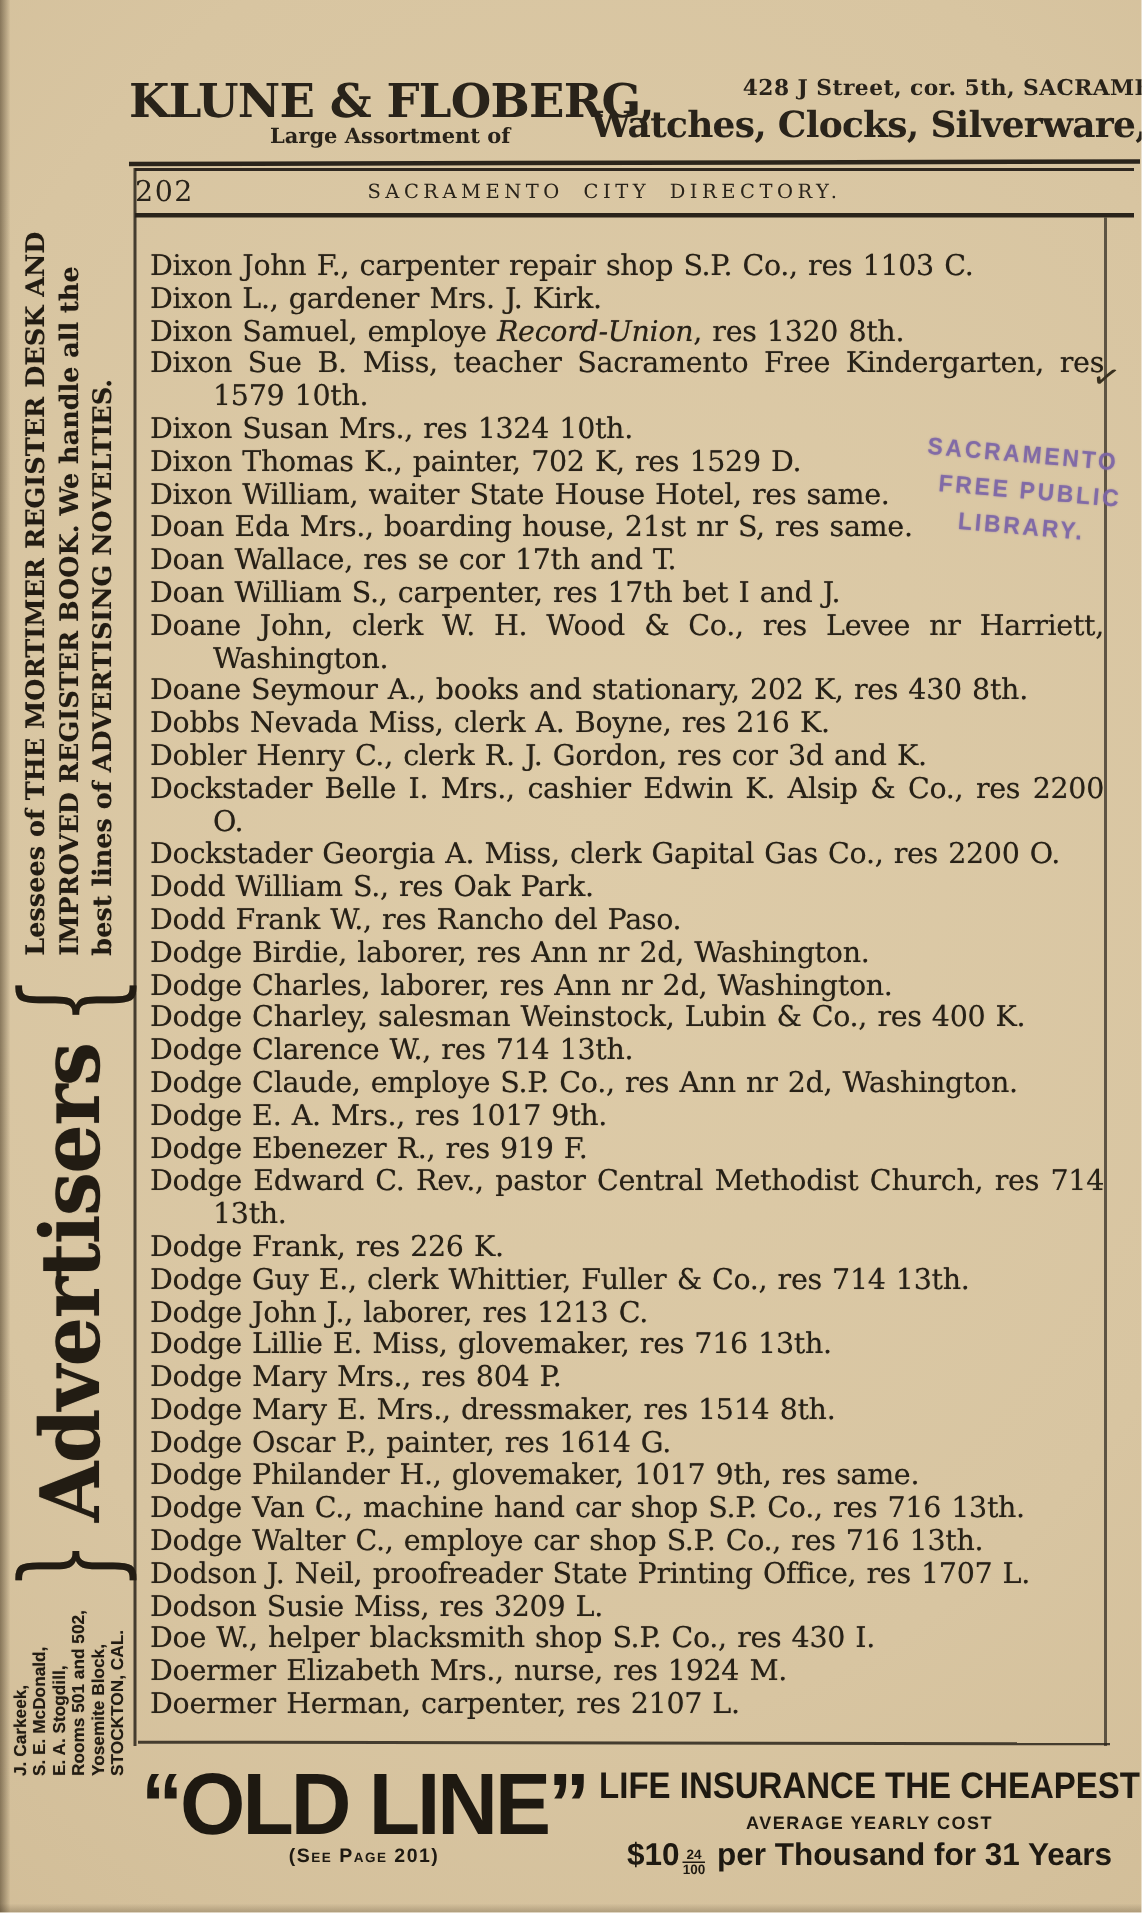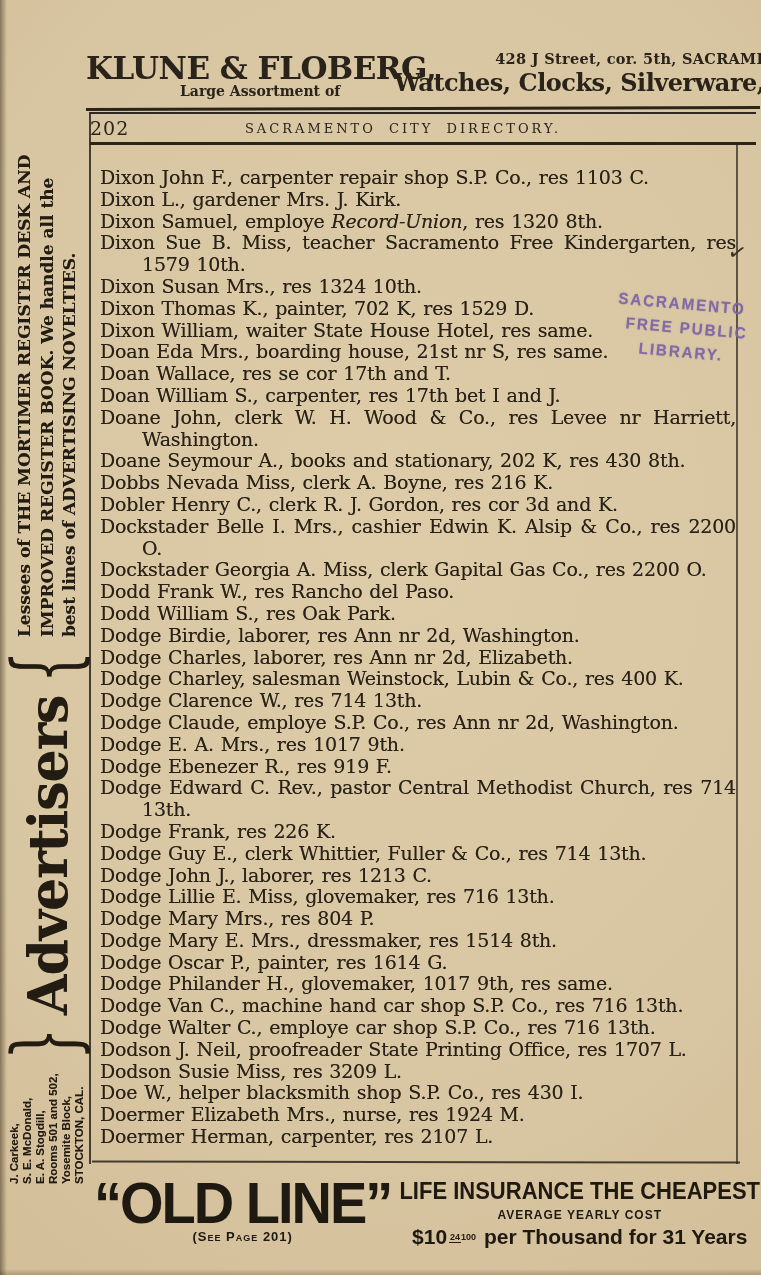--- a/index.html
+++ b/index.html
@@ -68,21 +68,21 @@
   .bottom-ad { position:absolute; left:86px; top:1176px; width:674px; display:flex;
     font-family:"Liberation Sans", sans-serif; color:#1e1911; }
   .ba-left { width:318px; text-align:center; }
   .ba-brand { font-size:56px; font-weight:bold; letter-spacing:-2px; line-height:.95;
     transform:scaleY(1.04); white-space:nowrap; }
   .ba-seepage { font-size:13px; font-weight:bold; font-variant:small-caps; letter-spacing:1px; margin-top:0px; }
   .ba-right { flex:1; text-align:center; padding-top:2px; }
   .ba-headline { font-size:22px; font-weight:bold; letter-spacing:0; white-space:nowrap; transform:scaleY(1.12); }
   .ba-avg { font-size:12px; font-weight:bold; letter-spacing:1px; margin:4px 0 3px; }
   .ba-price { font-size:21px; font-weight:bold; white-space:nowrap; }
-  .frac { display:inline-flex; font-size:9px; line-height:1.05;
+  .frac { display:inline-flex; flex-direction:column; font-size:9px; line-height:1.05;
     vertical-align:4px; text-align:center; margin:0 2px; }
   .frac .num { border-bottom:1px solid #1e1911; padding:0 1px; }
 
   
   .sidebar-strip { position:absolute; left:4px; top:1190px; width:1098px; height:86px;
     transform:rotate(-90deg); transform-origin:0 0;
     display:flex; align-items:center; justify-content:space-between;
     color:#221c13; text-shadow:0 0 .5px rgba(40,30,18,.5); }
   .sb-firms { font-family:"Liberation Sans", sans-serif; font-weight:bold;
     font-size:11.5px; line-height:1.12; white-space:nowrap; padding-left:6px; }
@@ -129,24 +129,24 @@
     <li>Dixon William, waiter State House Hotel, res same.</li>
     <li>Doan Eda Mrs., boarding house, 21st nr S, res same.</li>
     <li>Doan Wallace, res se cor 17th and T.</li>
     <li>Doan William S., carpenter, res 17th bet I and J.</li>
     <li>Doane John, clerk W. H. Wood &amp; Co., res Levee nr Harriett, Washington.</li>
     <li>Doane Seymour A., books and stationary, 202 K, res 430 8th.</li>
     <li>Dobbs Nevada Miss, clerk A. Boyne, res 216 K.</li>
     <li>Dobler Henry C., clerk R. J. Gordon, res cor 3d and K.</li>
     <li>Dockstader Belle I. Mrs., cashier Edwin K. Alsip &amp; Co., res 2200 O.</li>
     <li>Dockstader Georgia A. Miss, clerk Gapital Gas Co., res 2200 O.</li>
+    <li>Dodd William S., res Oak Park.</li>
     <li>Dodd Frank W., res Rancho del Paso.</li>
-    <li>Dodd William S., res Oak Park.</li>
     <li>Dodge Birdie, laborer, res Ann nr 2d, Washington.</li>
-    <li>Dodge Charles, laborer, res Ann nr 2d, Elizabeth.</li>
+    <li>Dodge Charles, laborer, res Ann nr 2d, Washington.</li>
     <li>Dodge Charley, salesman Weinstock, Lubin &amp; Co., res 400 K.</li>
     <li>Dodge Clarence W., res 714 13th.</li>
     <li>Dodge Claude, employe S.P. Co., res Ann nr 2d, Washington.</li>
     <li>Dodge E. A. Mrs., res 1017 9th.</li>
     <li>Dodge Ebenezer R., res 919 F.</li>
     <li>Dodge Edward C. Rev., pastor Central Methodist Church, res 714 13th.</li>
     <li>Dodge Frank, res 226 K.</li>
     <li>Dodge Guy E., clerk Whittier, Fuller &amp; Co., res 714 13th.</li>
     <li>Dodge John J., laborer, res 1213 C.</li>
     <li>Dodge Lillie E. Miss, glovemaker, res 716 13th.</li>

